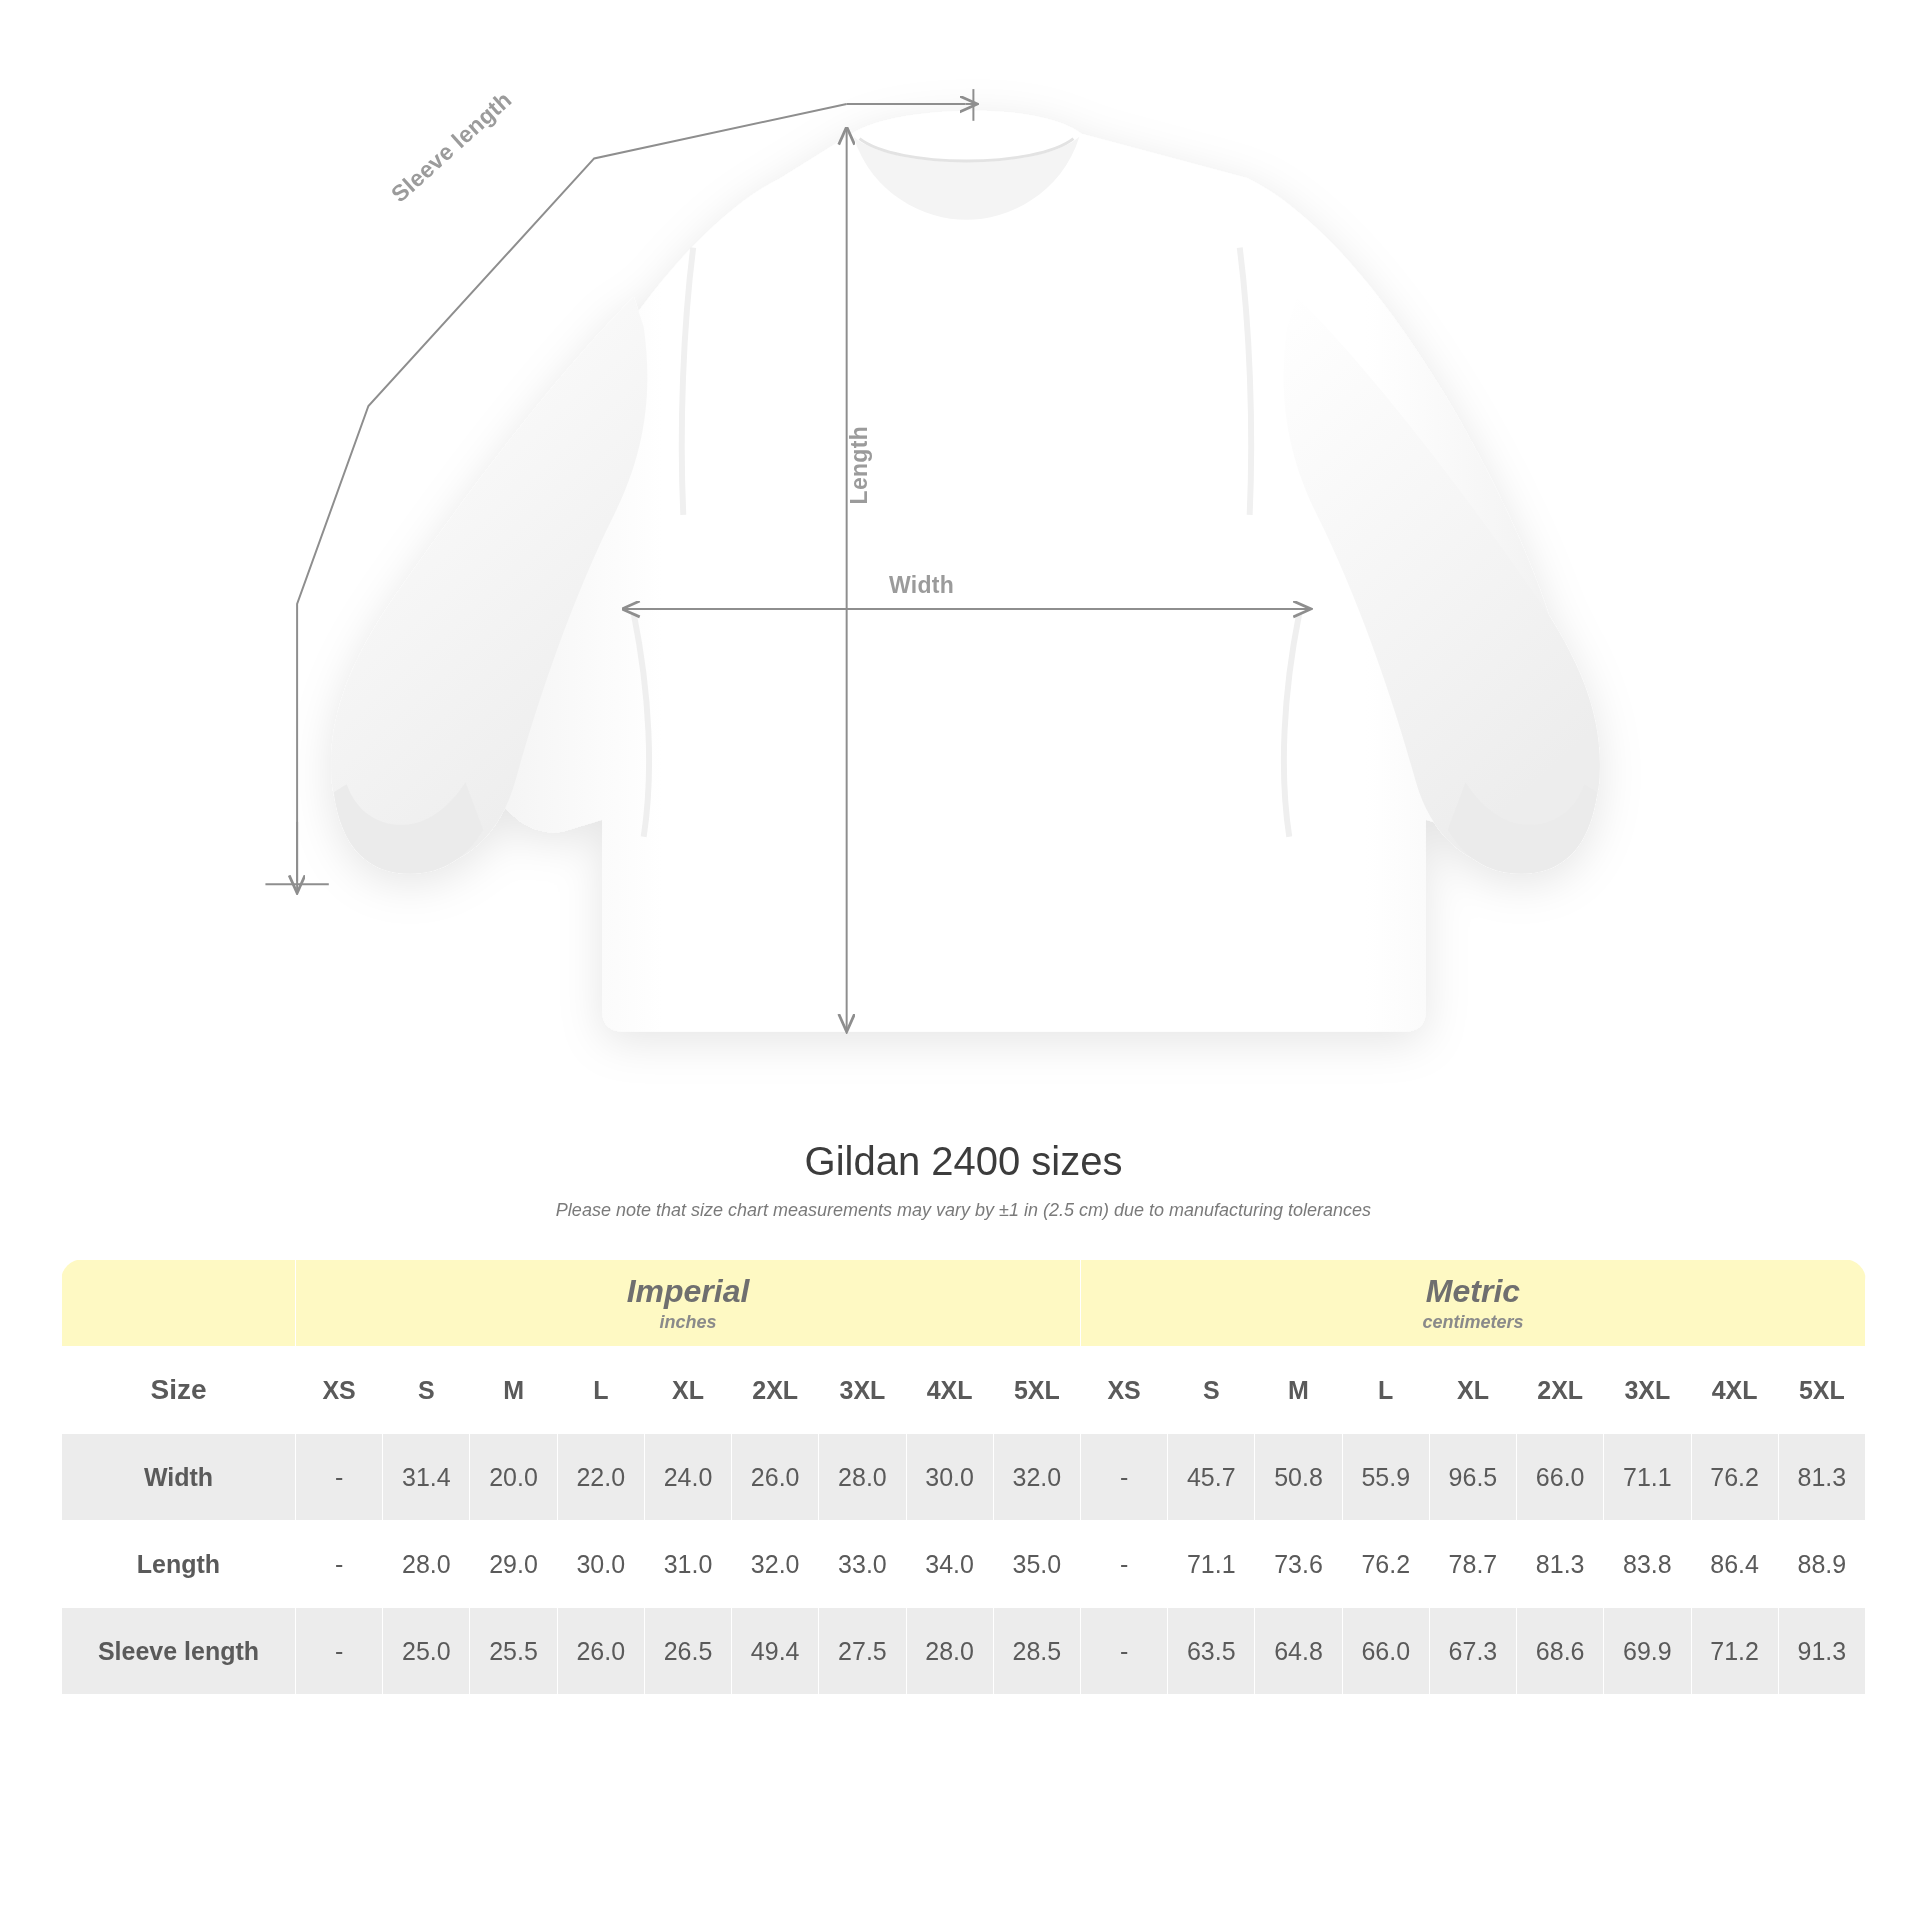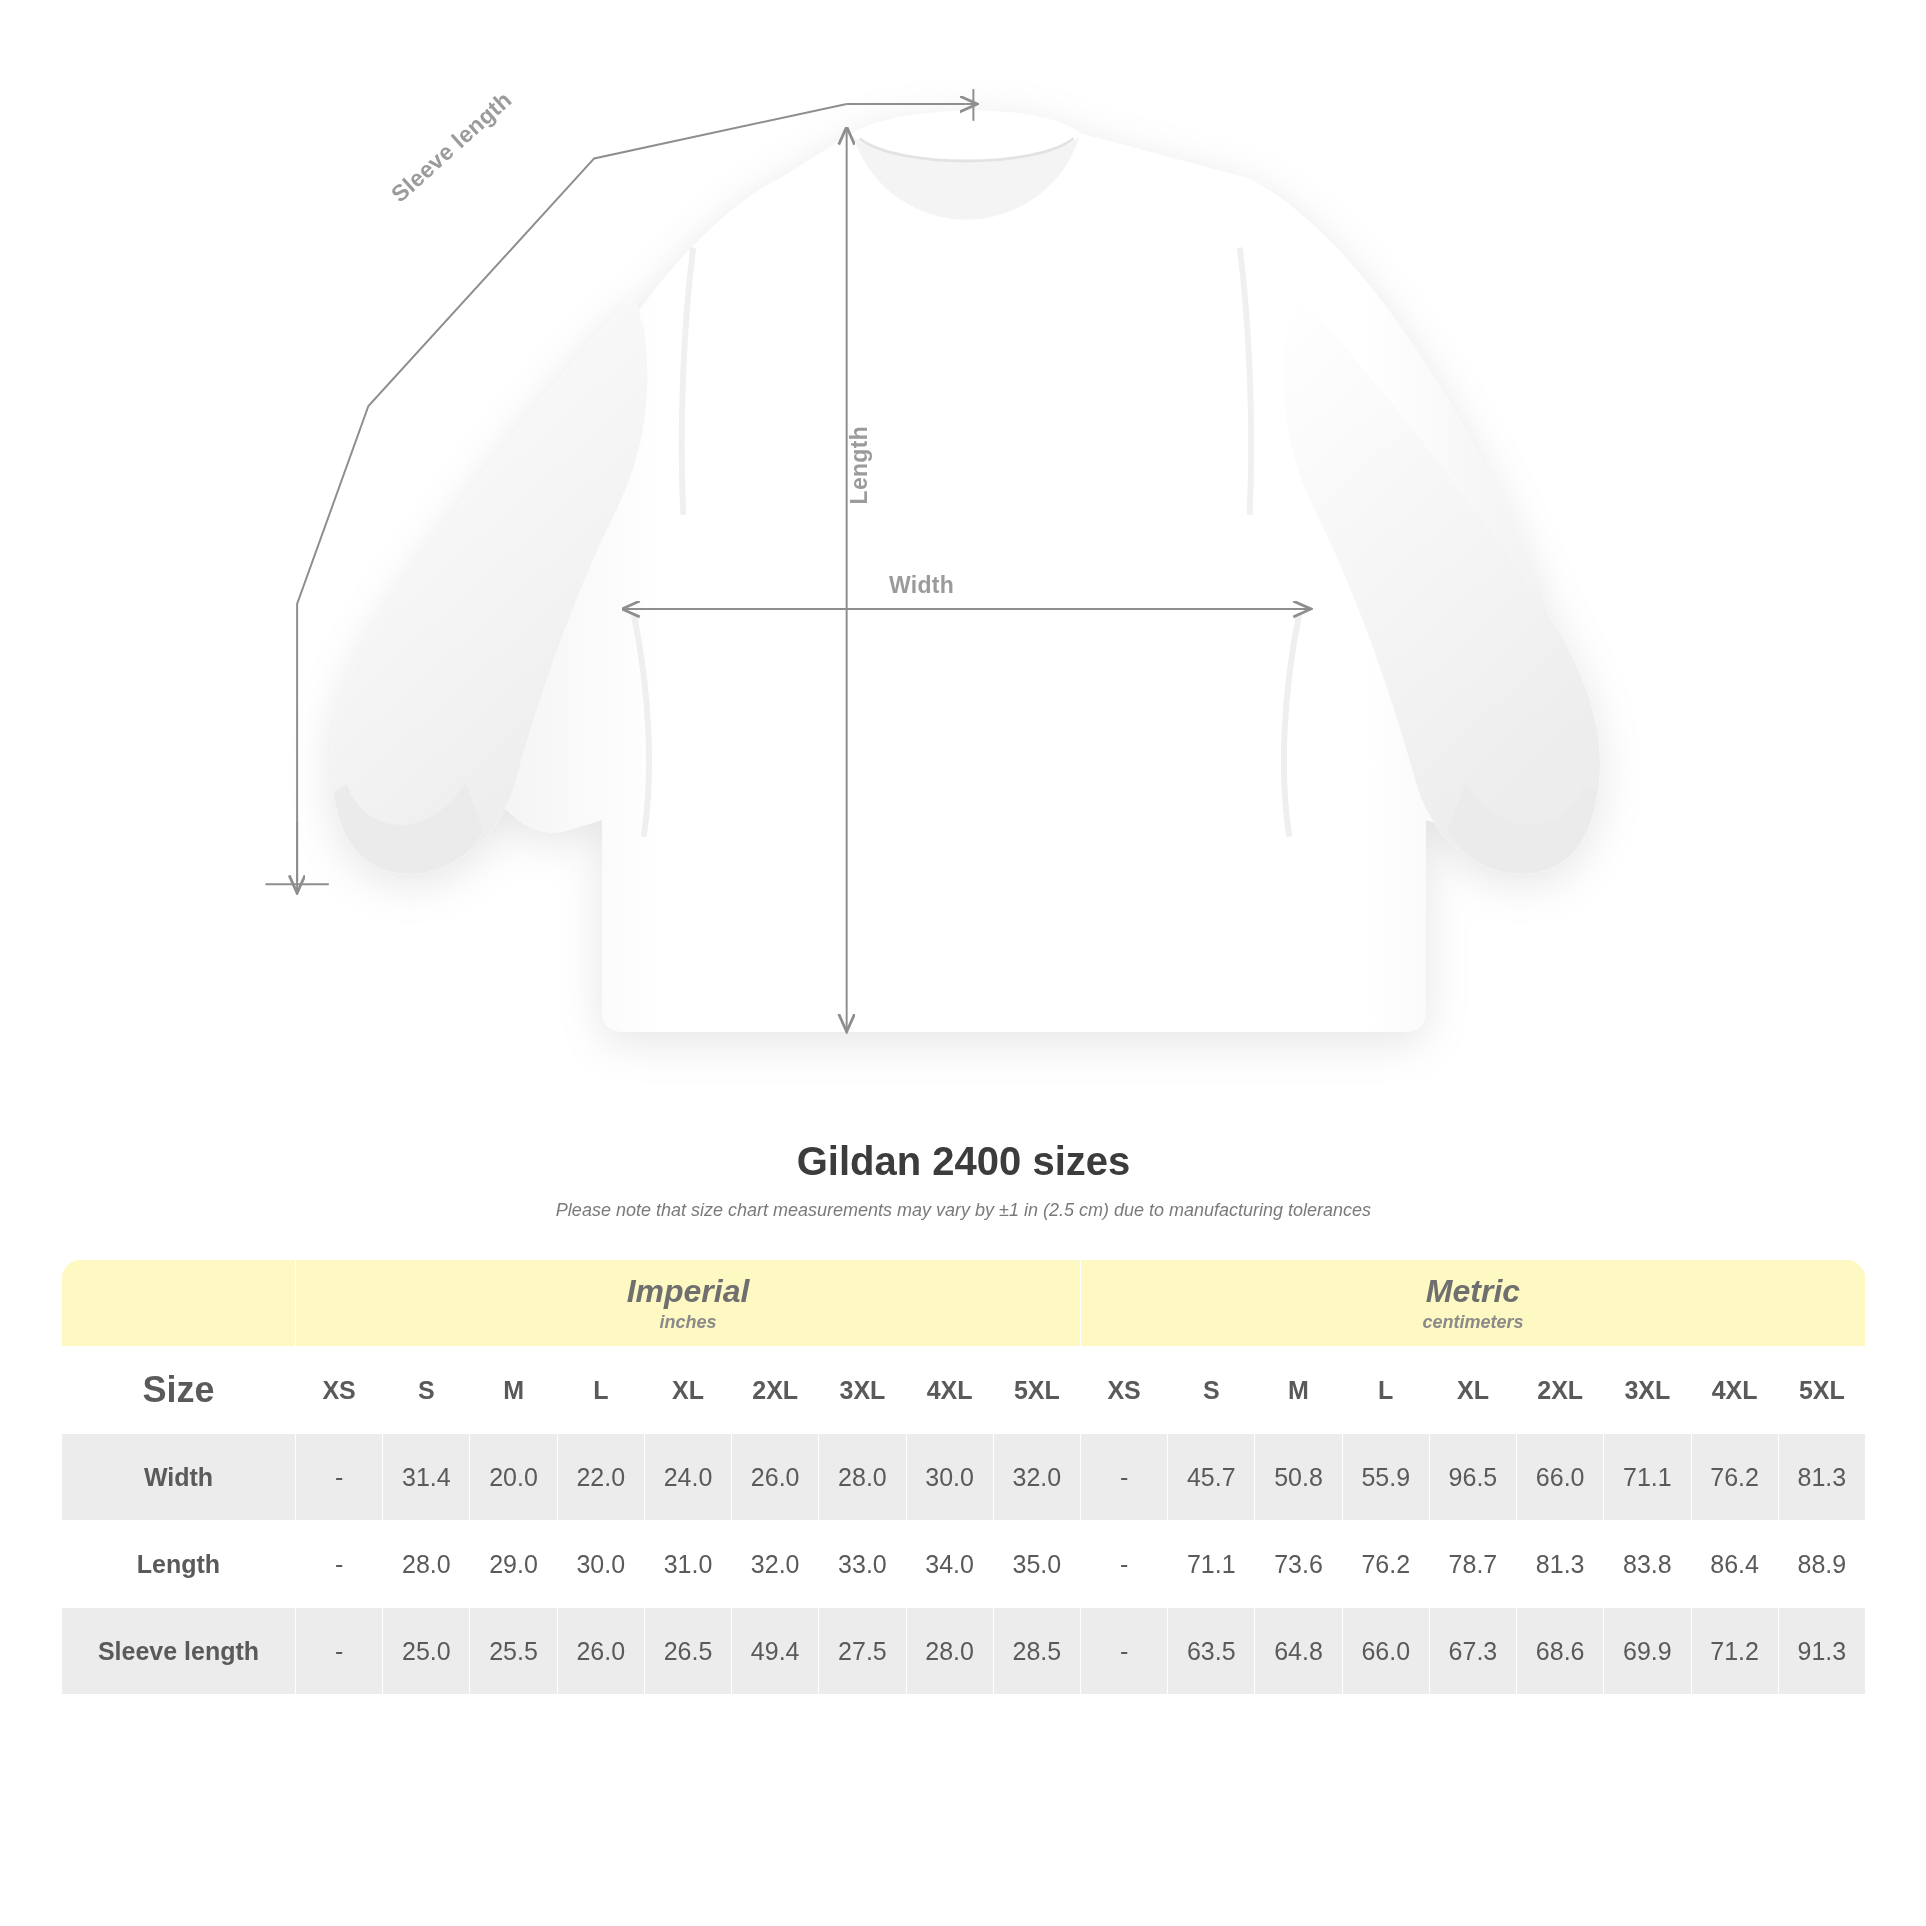--- a/index.html
+++ b/index.html
@@ -41,21 +41,21 @@
     transform-origin: left top;
   }
 
   
   .title-block {
     text-align: center;
     margin-top: 30px;
   }
   .chart-title {
     font-size: 40px;
-    font-weight: bold;
+    font-weight: normal;
     color: #3c3c3c;
     margin: 0 0 16px 0;
   }
   .chart-note {
     font-size: 18px;
     font-style: italic;
     color: #7a7a7a;
     margin: 0;
   }
 
@@ -98,21 +98,21 @@
     color: #8a8a8a;
     line-height: 1.3;
   }
   .head-row th {
     background: #ffffff;
     font-weight: bold;
     color: #5a5a5a;
     font-size: 26px;
     height: 91px;
   }
-  .head-row th.rowhead { font-size: 36px; }
+  .head-row th.rowhead { font-size: 28px; }
   .row-label {
     font-weight: bold;
     font-size: 27px;
     color: #5a5a5a;
   }
   tr.shade td, tr.shade th { background: #ececec; }
   tr.plain td, tr.plain th { background: #ffffff; }
 </style>
 </head>
 <body>

